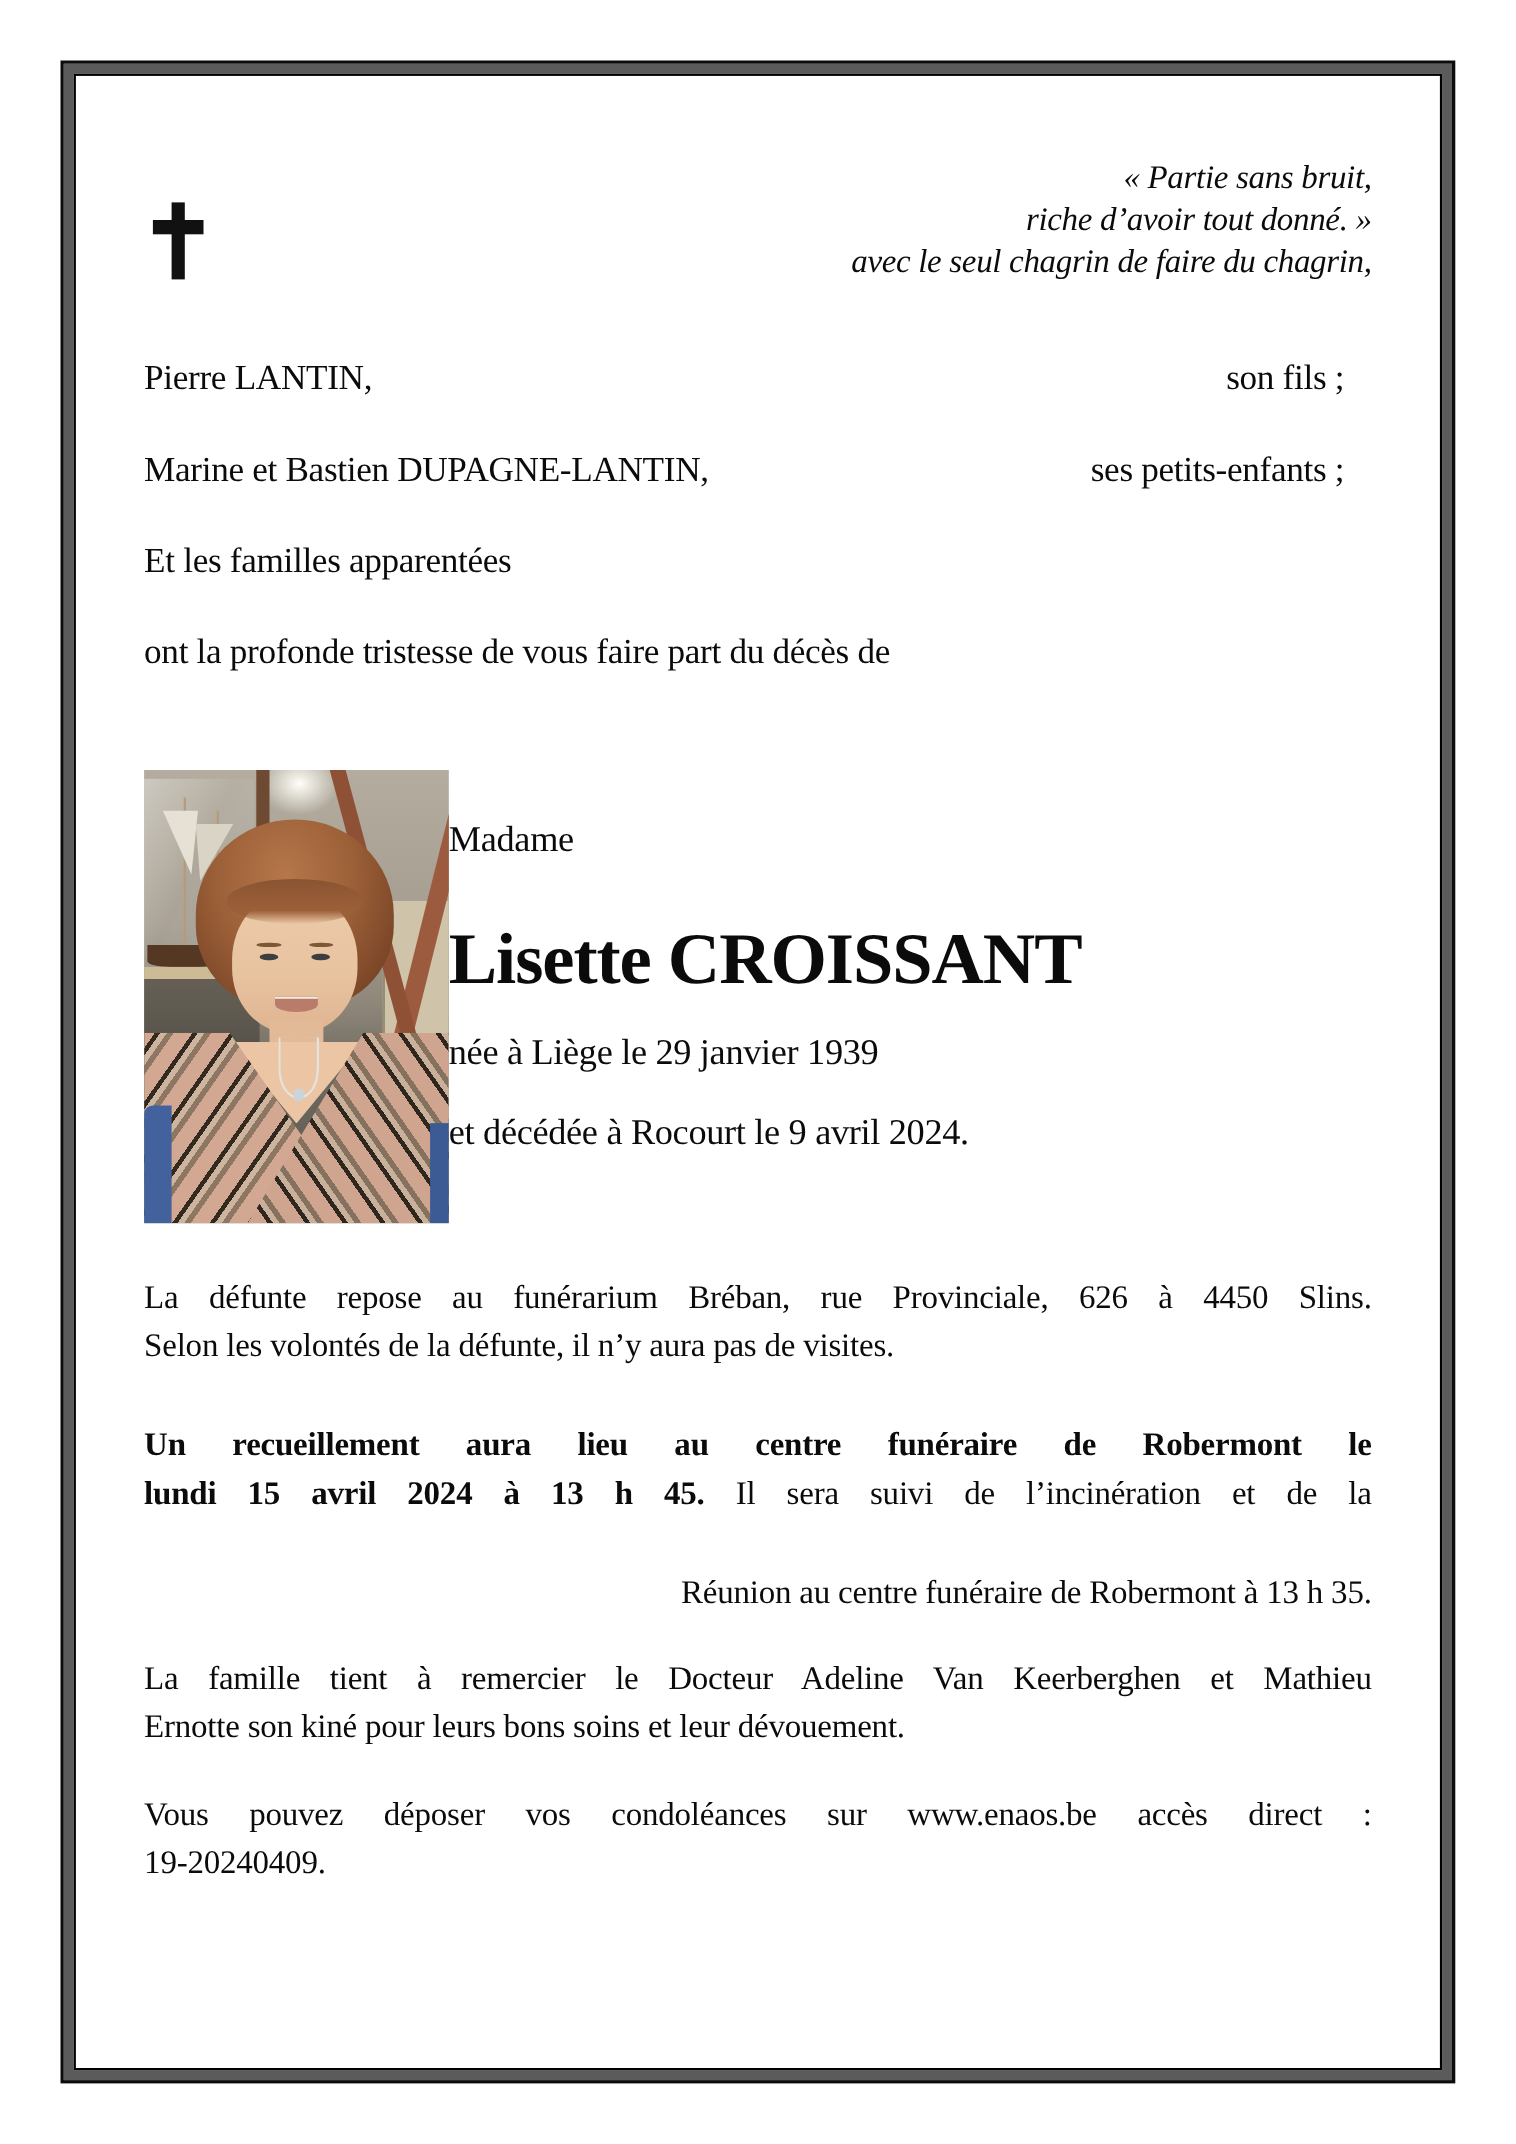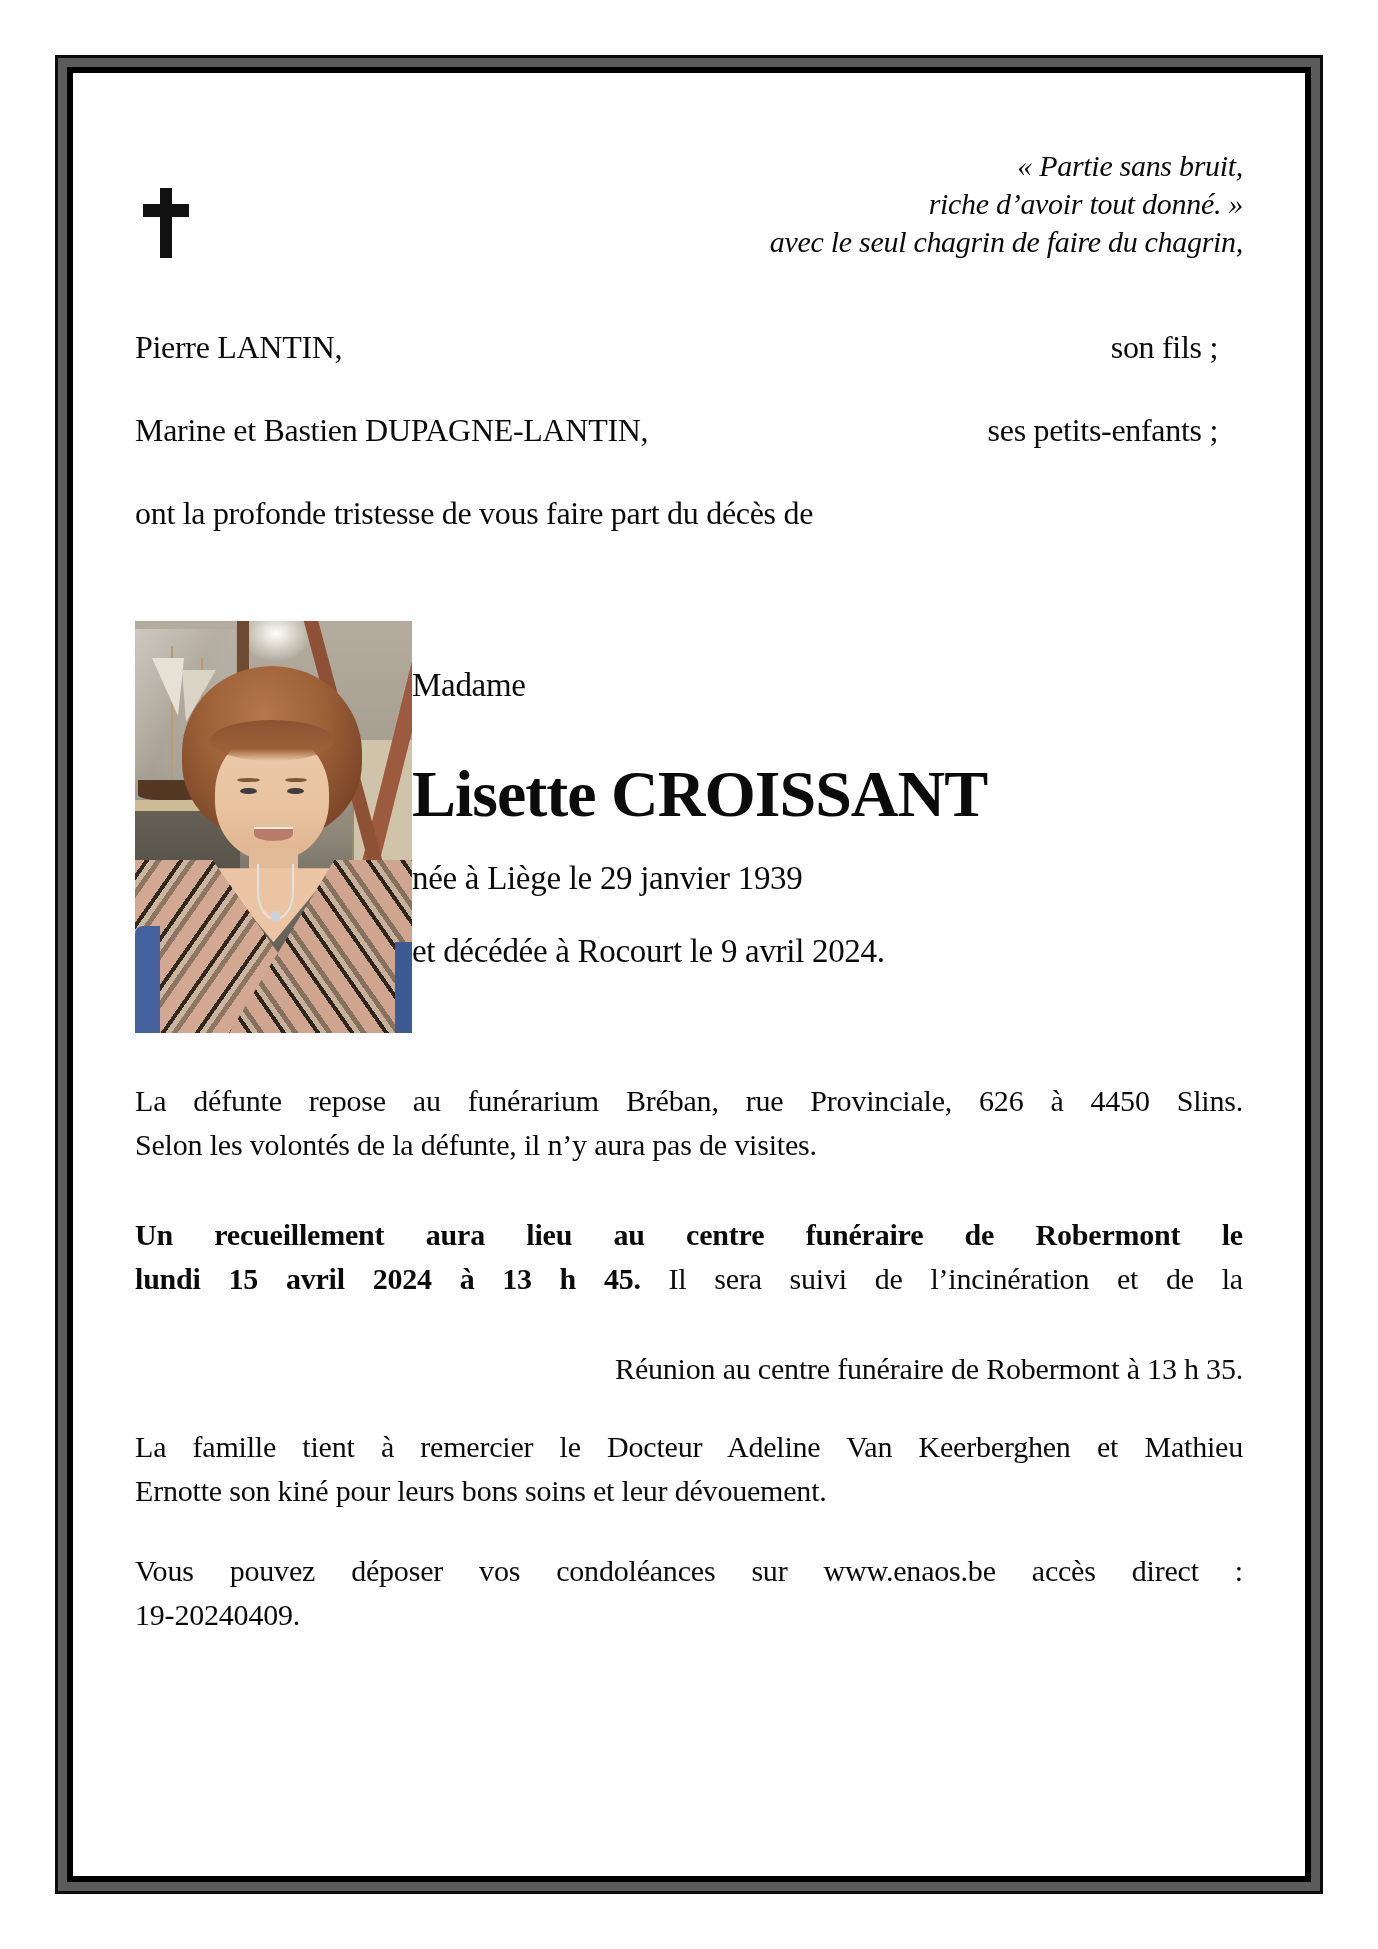--- a/index.html
+++ b/index.html
@@ -2,21 +2,21 @@
 <html><head>
 <meta charset="utf-8">
 <style>
   html,body{margin:0;padding:0;background:#ffffff;}
   body{width:1378px;height:1949px;position:relative;
        font-family:"Liberation Serif", serif;color:#0b0b0b;
        -webkit-font-smoothing:antialiased;}
   .frame-outer{position:absolute;left:55px;top:55px;width:1268px;height:1839px;
        border:3px solid #0c0c0c;box-sizing:border-box;}
   .frame-mid{width:100%;height:100%;border:9px solid #5b5b5b;box-sizing:border-box;}
-  .frame-inner{width:100%;height:100%;border:6px solid #000000;box-sizing:border-box;
+  .frame-inner{width:100%;height:100%;border:2px solid #000000;box-sizing:border-box;
        padding:60px 62px 0 62px;overflow:hidden;}
 
   
   .header{display:flex;align-items:flex-start;}
   .cross{position:relative;width:46px;height:70px;margin:55px 0 0 8px;flex-shrink:0;}
   .cross::before{content:"";position:absolute;left:17px;top:0;width:12px;height:70px;background:#111;}
   .cross::after{content:"";position:absolute;left:0;top:16px;width:46px;height:13px;background:#111;}
   .quote{flex:1;text-align:right;font-style:italic;font-size:30px;line-height:38px;
        padding-top:14px;letter-spacing:-0.3px;}
 
@@ -117,20 +117,24 @@
     <div class="family">
       <div class="family-row">
         <span>Pierre LANTIN,</span>
         <span class="family-role">son fils ;</span>
       </div>
       <div class="family-row">
         <span>Marine et Bastien DUPAGNE-LANTIN,</span>
         <span class="family-role">ses petits-enfants ;</span>
       </div>
       <div class="family-row">
+        <span>Et les familles apparentées</span>
+        <span class="family-role"></span>
+      </div>
+      <div class="family-row">
         <span>ont la profonde tristesse de vous faire part du décès de</span>
         <span class="family-role"></span>
       </div>
     </div>
 
     <div class="portrait">
       <div class="photo">
         <div class="ph-light"></div>
         <div class="ph-glass"></div>
         <div class="ph-post"></div>

